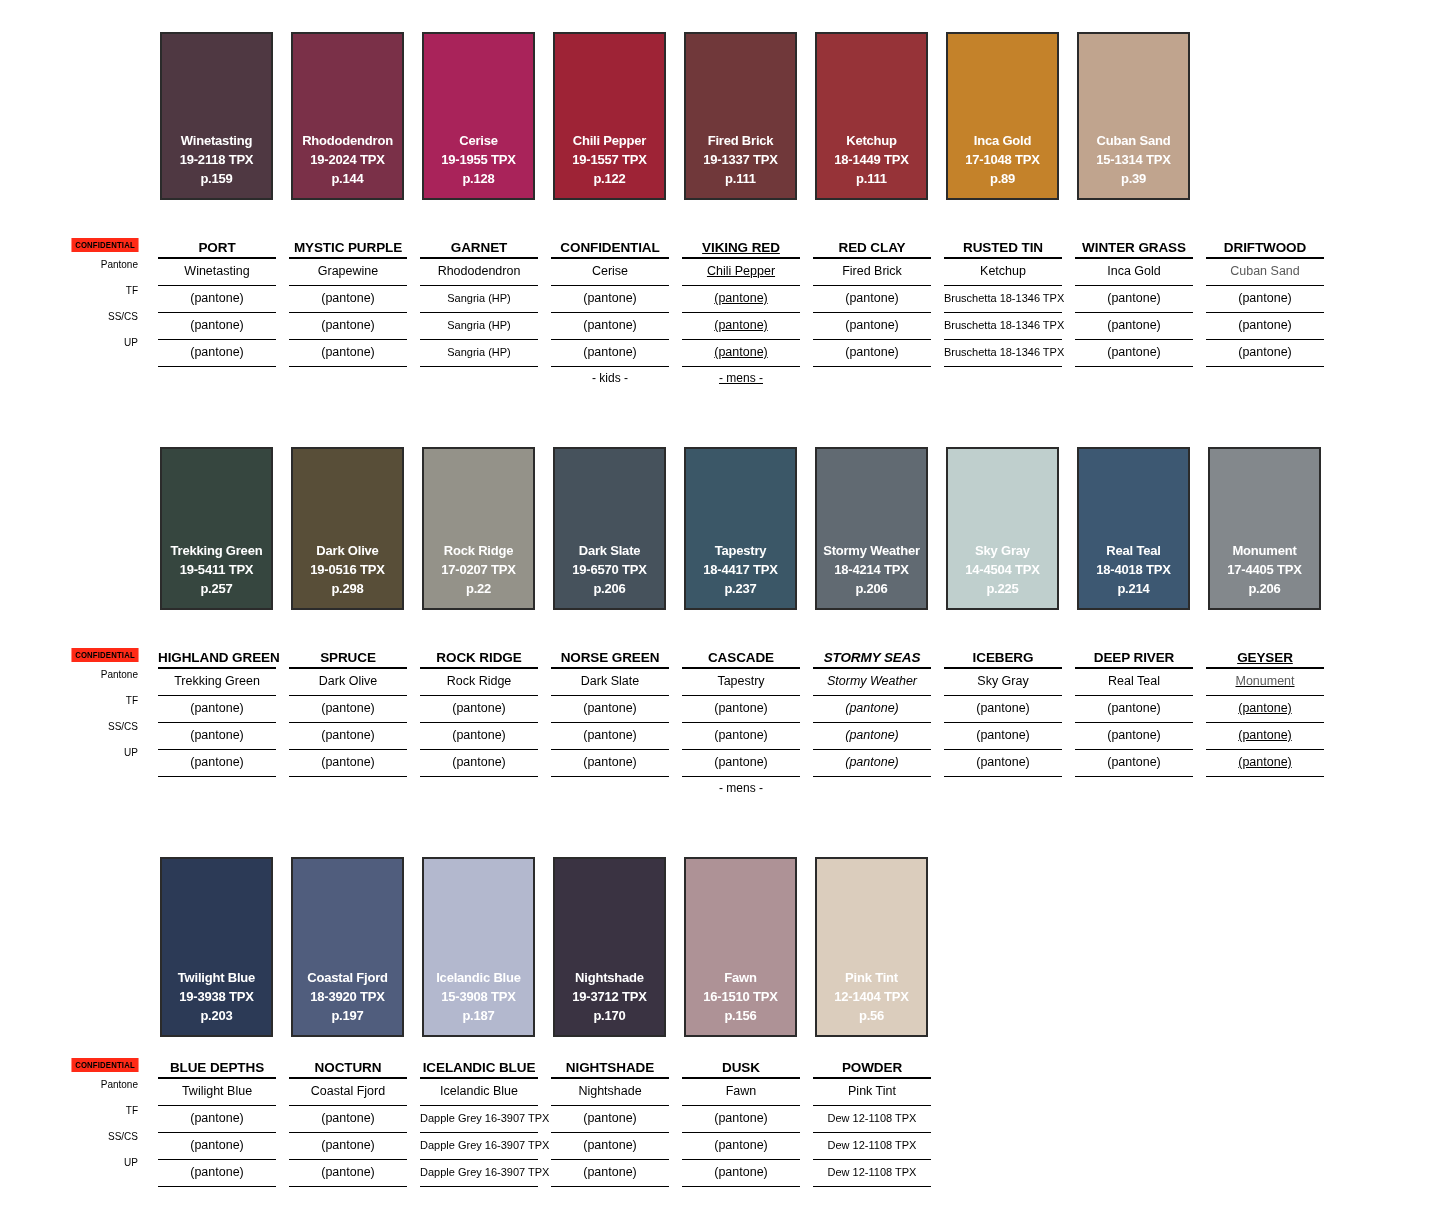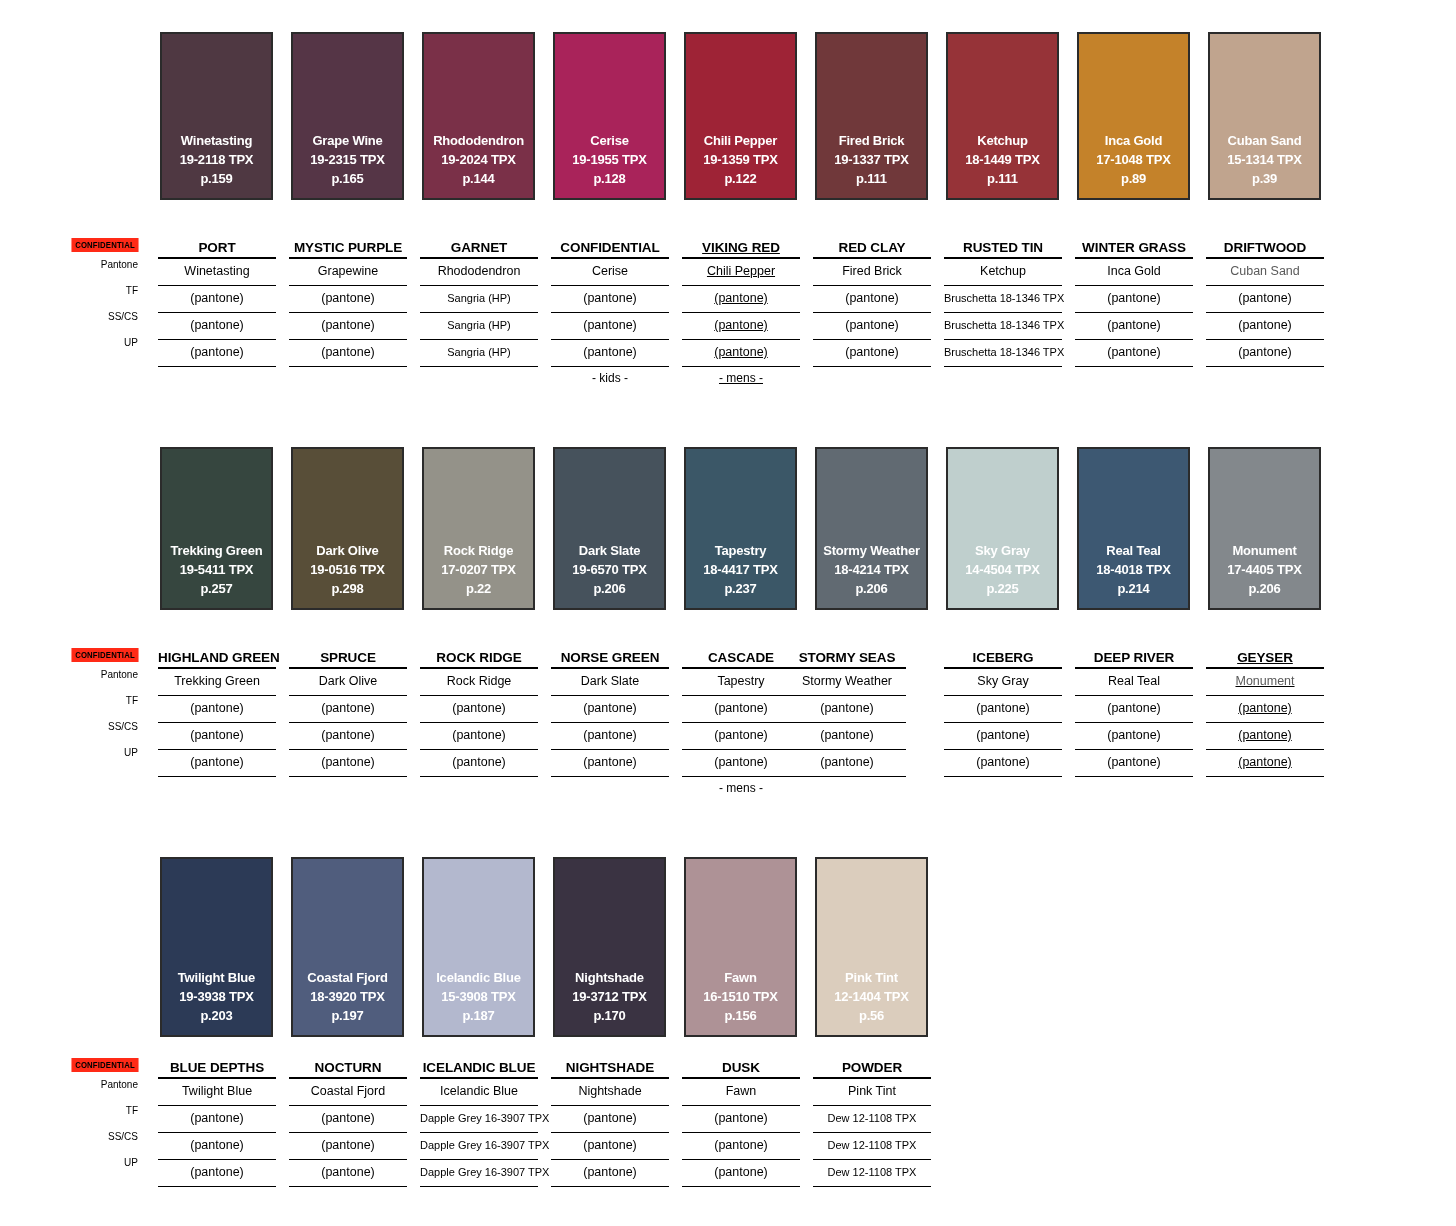--- a/index.html
+++ b/index.html
@@ -126,44 +126,37 @@
 
   <div class="swatch-row" id="swrow-0" style="top:32px;">
       <div class="swatch-cell">
         <div class="swatch" style="height: 168px; background: rgb(79, 56, 66); color: rgb(255, 255, 255);">
           <div class="sw-line sw-name">Winetasting</div>
           <div class="sw-line sw-code">19-2118 TPX</div>
           <div class="sw-line sw-page">p.159</div>
         </div>
       </div>
       <div class="swatch-cell">
-        <div class="swatch" style="height: 168px; background: rgb(85, 53, 70); color: rgb(255, 255, 255);">
-          <div class="sw-line sw-name">Grape Wine</div>
-          <div class="sw-line sw-code">19-2315 TPX</div>
-          <div class="sw-line sw-page">p.165</div>
-        </div>
-      </div>
-      <div class="swatch-cell">
         <div class="swatch" style="height: 168px; background: rgb(122, 48, 72); color: rgb(255, 255, 255);">
           <div class="sw-line sw-name">Rhododendron</div>
           <div class="sw-line sw-code">19-2024 TPX</div>
           <div class="sw-line sw-page">p.144</div>
         </div>
       </div>
       <div class="swatch-cell">
         <div class="swatch" style="height: 168px; background: rgb(169, 35, 90); color: rgb(255, 255, 255);">
           <div class="sw-line sw-name">Cerise</div>
           <div class="sw-line sw-code">19-1955 TPX</div>
           <div class="sw-line sw-page">p.128</div>
         </div>
       </div>
       <div class="swatch-cell">
         <div class="swatch" style="height: 168px; background: rgb(158, 35, 54); color: rgb(255, 255, 255);">
           <div class="sw-line sw-name">Chili Pepper</div>
-          <div class="sw-line sw-code">19-1359 TPX</div>
+          <div class="sw-line sw-code">19-1557 TPX</div>
           <div class="sw-line sw-page">p.122</div>
         </div>
       </div>
       <div class="swatch-cell">
         <div class="swatch" style="height: 168px; background: rgb(112, 56, 58); color: rgb(255, 255, 255);">
           <div class="sw-line sw-name">Fired Brick</div>
           <div class="sw-line sw-code">19-1337 TPX</div>
           <div class="sw-line sw-page">p.111</div>
         </div>
       </div>
@@ -368,21 +361,21 @@
         <div class="cell">(pantone)</div>
       </div>
       <div class="col" style="left: 682px; top: 648px;">
         <div class="hdr">CASCADE</div>
         <div class="cell">Tapestry</div>
         <div class="cell">(pantone)</div>
         <div class="cell">(pantone)</div>
         <div class="cell">(pantone)</div>
         <div class="note">- mens -</div>
       </div>
-      <div class="col" style="left: 788px; top: 648px;">
+      <div class="col" style="left: 813px; top: 648px; font-style: italic;">
         <div class="hdr">STORMY SEAS</div>
         <div class="cell">Stormy Weather</div>
         <div class="cell">(pantone)</div>
         <div class="cell">(pantone)</div>
         <div class="cell">(pantone)</div>
       </div>
       <div class="col" style="left: 944px; top: 648px;">
         <div class="hdr">ICEBERG</div>
         <div class="cell">Sky Gray</div>
         <div class="cell">(pantone)</div>

